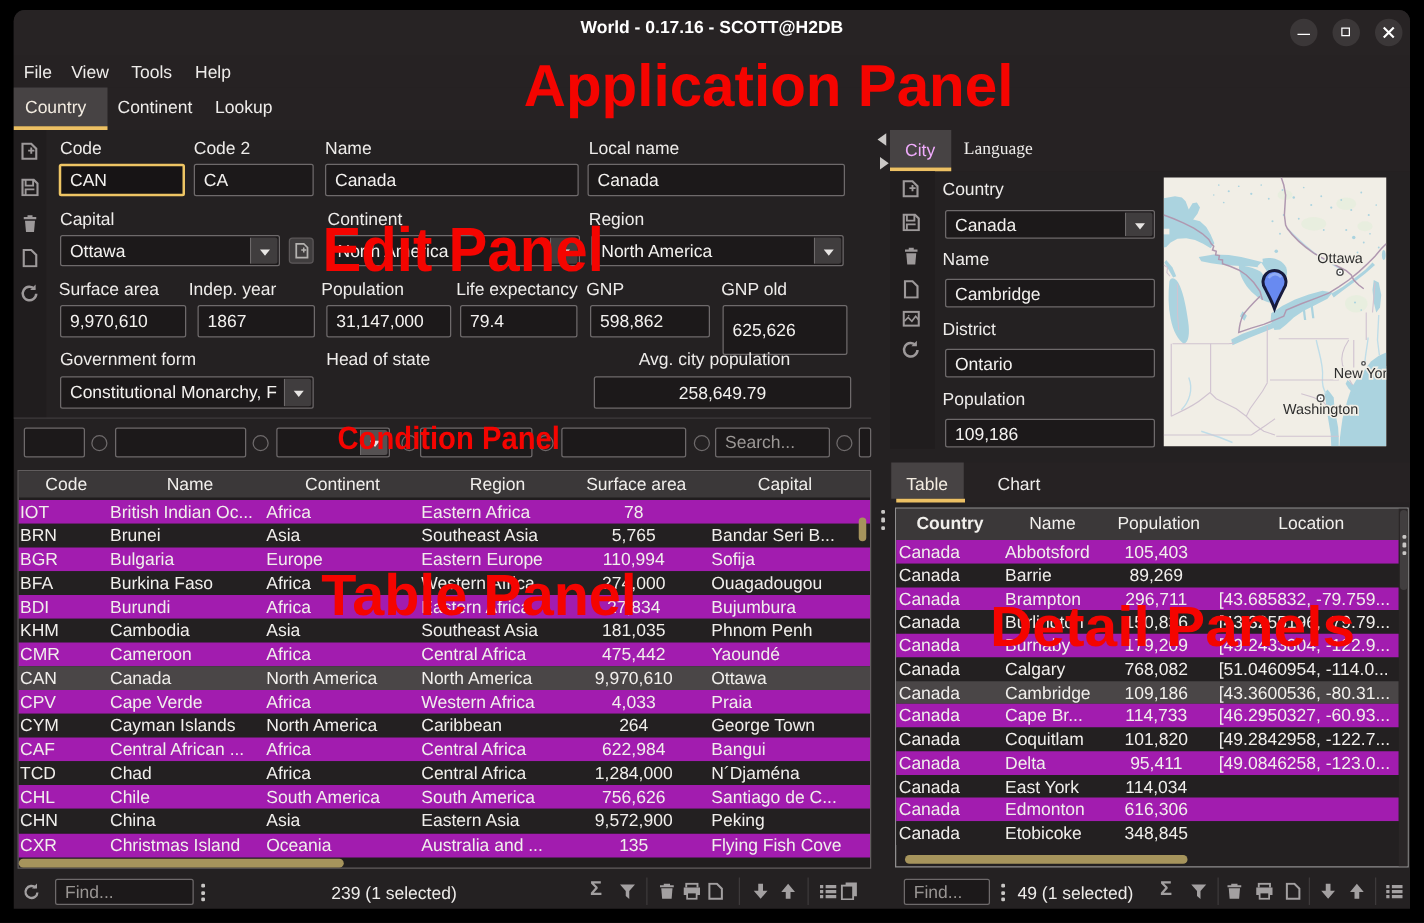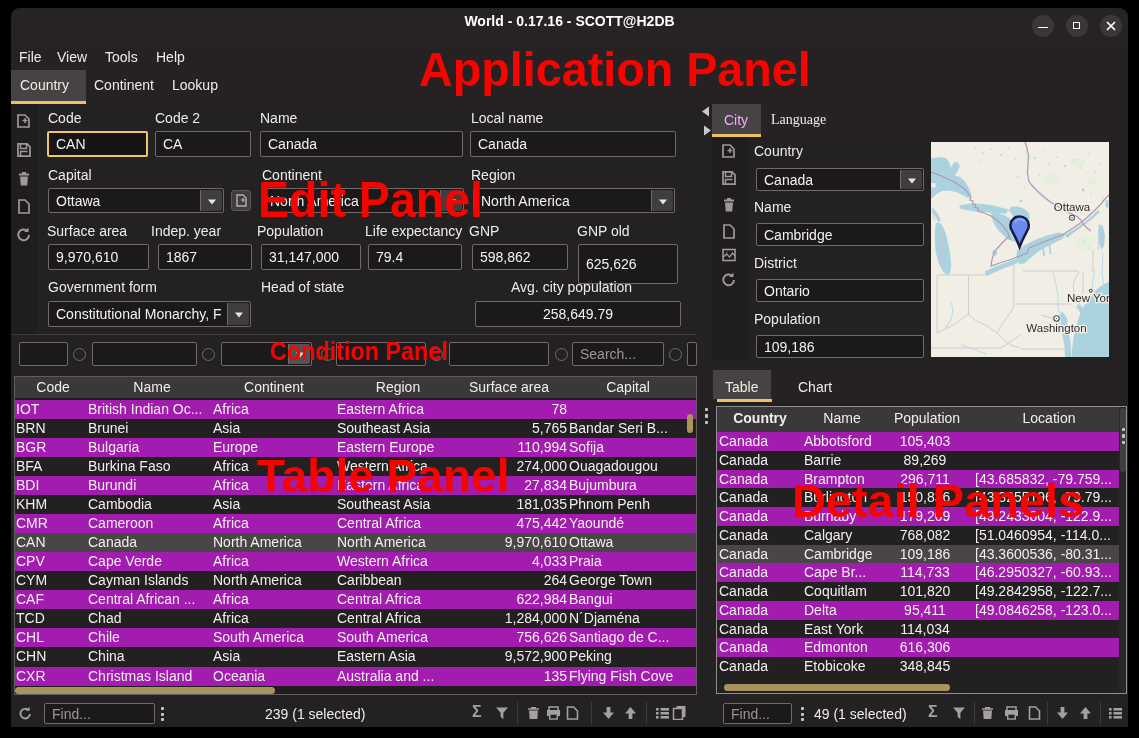--- a/index.html
+++ b/index.html
@@ -18,21 +18,21 @@
  transform-origin:left top;z-index:50;}
 .circ{position:absolute;width:13px;height:13px;border-radius:50%;border:1px solid #6e6a6b;background:#242122;box-sizing:border-box;}
 .hdrc{position:absolute;top:0;height:100%;line-height:21px;transform:translateX(-50%);font-size:14px;color:#f1efec;white-space:nowrap;}
 .lr{position:absolute;left:15px;width:681px;height:19.1px;font-size:14px;line-height:19.1px;white-space:nowrap;}
 .rr{position:absolute;left:717px;width:402px;height:18.75px;font-size:14px;line-height:18.75px;white-space:nowrap;}
 .a{background:#232021;}
 .b{background:#a21caf;}
 .sel{background:#4a4647;}
 .lr span,.rr span{position:absolute;top:0;}
 .c1{left:1px}.c2{left:73px}.c3{left:198px}.c4{left:322px}
-.c5{left:432px;width:120px;text-align:right}.c6{left:554px}
+.c5{left:432px;width:120px;text-align:center}.c6{left:554px}
 .d1{left:2px}.d2{left:87px}.d3{left:158px;width:100px;text-align:center}.d4{left:258px}
 .ticon{position:absolute;left:11px;}
 .sep{position:absolute;top:702px;width:1px;height:22px;background:#3d3a3b;}
 .dots3{position:absolute;width:4px;}
 .dots3 i{position:absolute;left:0;width:3.4px;height:3.4px;background:#c9c7c5;border-radius:1px;}
 </style></head><body>
 <div id="root">
 <div id="win"></div>
 <div class="abs" style="left:11px;top:8px;width:1117px;height:36px;background:#272324;border-radius:9px 9px 0 0;"></div>
 <div class="abs" style="left:0;top:13px;width:1139px;text-align:center;font-size:14px;font-weight:bold;color:#ffffff;">World - 0.17.16 - SCOTT@H2DB</div>

